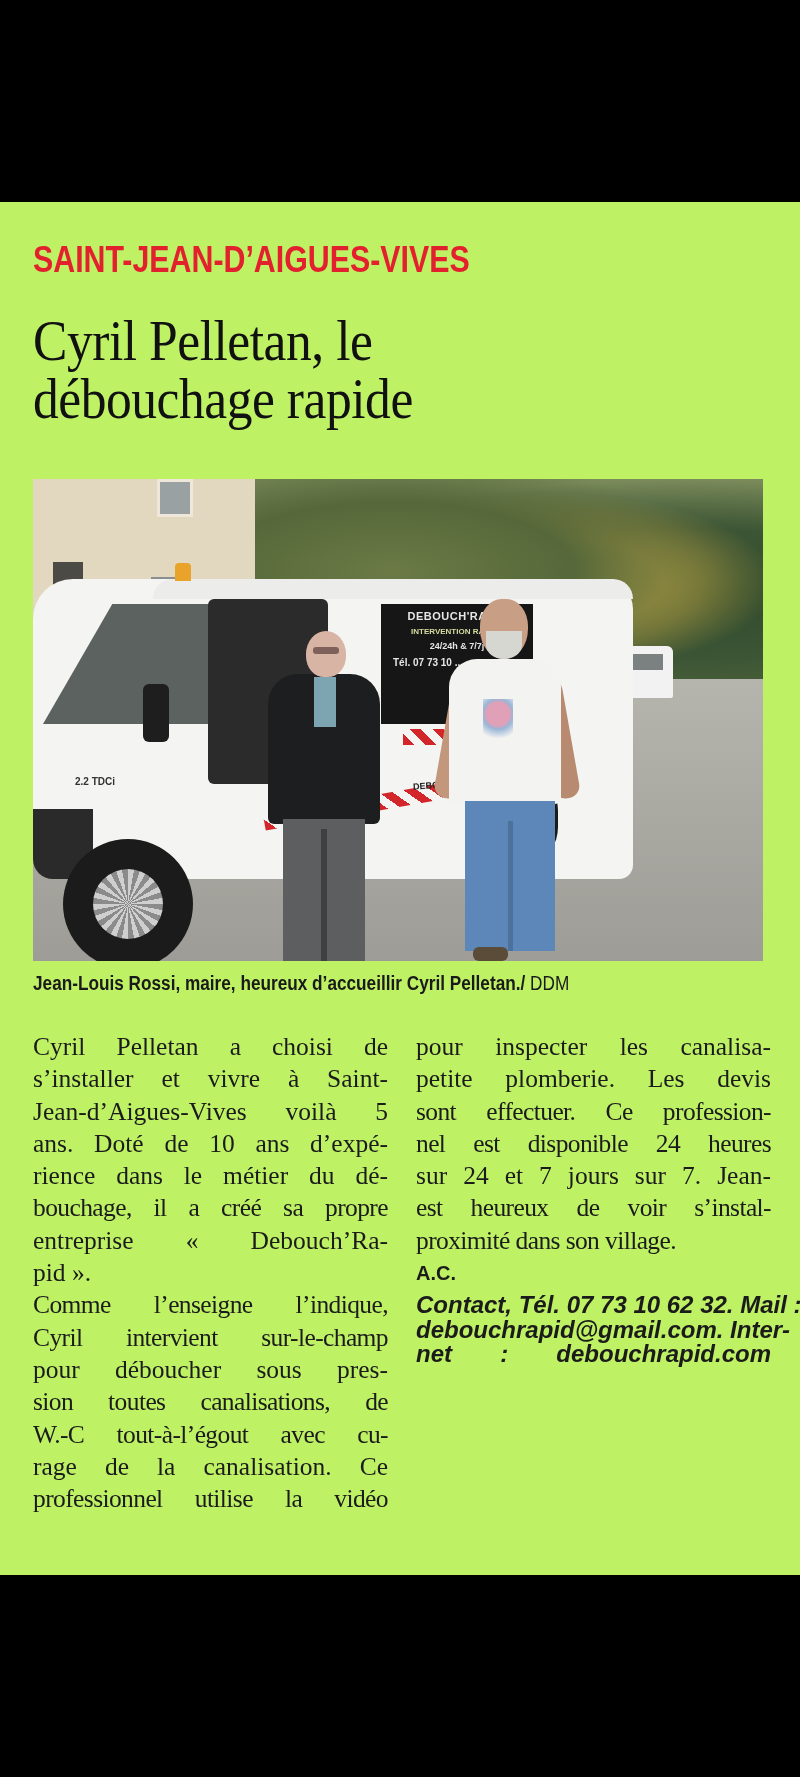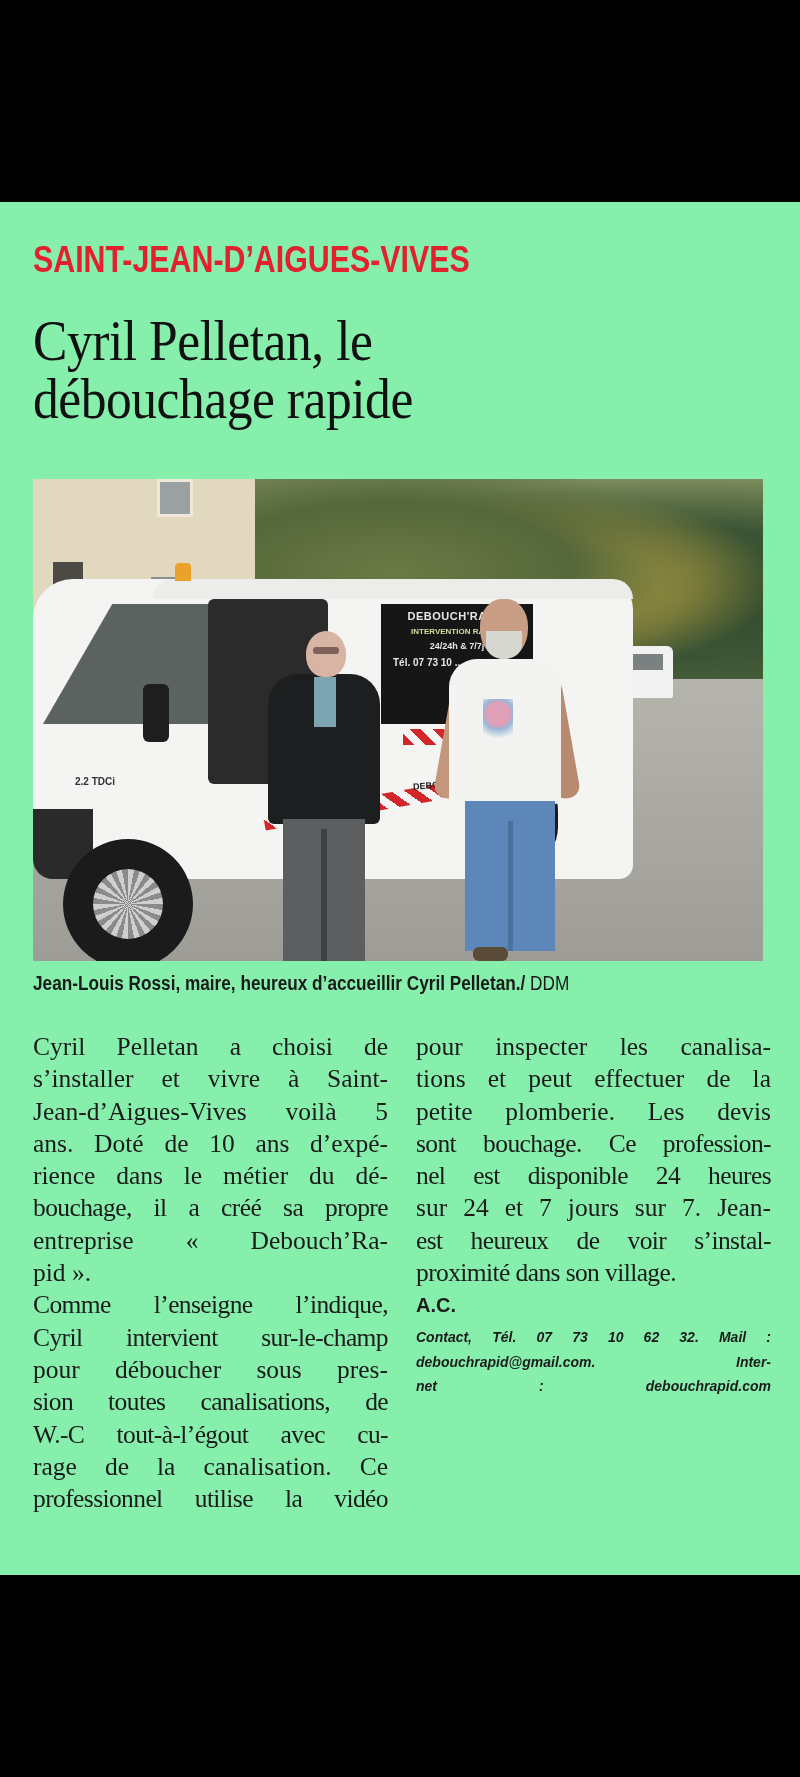--- a/index.html
+++ b/index.html
@@ -1,19 +1,19 @@
 <!DOCTYPE html>
 <html><head>
 <meta charset="utf-8">
 <style>
   * { margin: 0; padding: 0; box-sizing: border-box; }
   html, body { width: 800px; height: 1777px; background: #000; overflow: hidden; }
   .top-bar { position: absolute; left: 0; top: 0; width: 800px; height: 202px; background: #000; }
   .bottom-bar { position: absolute; left: 0; top: 1575px; width: 800px; height: 202px; background: #000; }
-  .page { position: absolute; left: 0; top: 202px; width: 800px; height: 1373px; background: #86efac; }
+  .page { position: absolute; left: 0; top: 202px; width: 800px; height: 1373px; background: #bef264; }
 
   .kicker {
     position: absolute; left: 33px; top: 37px;
     font-family: "Liberation Sans", sans-serif; font-weight: bold;
     font-size: 37px; color: #e3202e; letter-spacing: 0px;
     transform: scaleX(0.82); transform-origin: left top;
     white-space: nowrap;
   }
   .headline {
     position: absolute; left: 33px; top: 110px; width: 740px;
@@ -108,21 +108,21 @@
   .col .line { display: block; white-space: nowrap; text-align-last: justify; text-align: justify; width: 100%; }
   .col .line.last { text-align-last: left; }
   .col .line.squeeze { letter-spacing: -0.6px; }
   .byline {
     display: block; font-family: Liberation Sans, sans-serif; font-weight: bold;
     font-size: 20px; line-height: 32px; color: #1b1b1b;
   }
   .contact {
     display: block; margin-top: 4px;
     font-family: "Liberation Sans", sans-serif; font-weight: bold; font-style: italic;
-    font-size: 14px; line-height: 24.5px; color: #1b1b1b;
+    font-size: 24px; line-height: 24.5px; color: #1b1b1b;
   }
   .contact .line { white-space: nowrap; display: block; }
 </style>
 </head>
 <body>
 
 <div class="top-bar"></div>
 
 <div class="page">
 
@@ -195,23 +195,22 @@
     <span class="line squeeze">Cyril intervient sur-le-champ</span>
     <span class="line">pour déboucher sous pres-</span>
     <span class="line squeeze">sion toutes canalisations, de</span>
     <span class="line squeeze">W.-C tout-à-l’égout avec cu-</span>
     <span class="line">rage de la canalisation. Ce</span>
     <span class="line squeeze">professionnel utilise la vidéo</span>
   </div>
 
   <div class="col col-right">
     <span class="line">pour inspecter les canalisa-</span>
-    <span class="line">tions et peut effectuer de la</span>
     <span class="line">petite plomberie. Les devis</span>
-    <span class="line squeeze">sont bouchage. Ce profession-</span>
+    <span class="line squeeze">sont effectuer. Ce profession-</span>
     <span class="line squeeze">nel est disponible 24 heures</span>
     <span class="line">sur 24 et 7 jours sur 7. Jean-</span>
     <span class="line squeeze">est heureux de voir s’instal-</span>
     <span class="line last squeeze">proximité dans son village.</span>
     <span class="byline">A.C.</span>
     <div class="contact">
       <span class="line">Contact, Tél. 07 73 10 62 32. Mail :</span>
       <span class="line">debouchrapid@gmail.com. Inter-</span>
       <span class="line">net : debouchrapid.com</span>
     </div>

